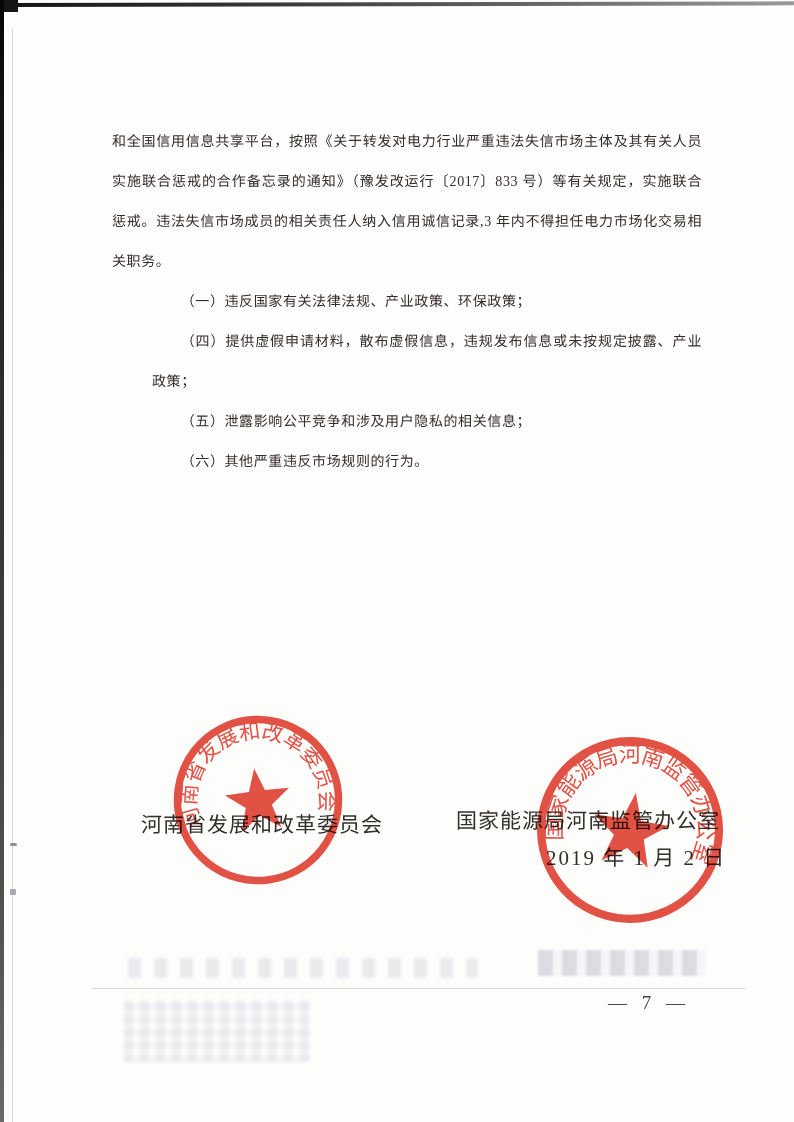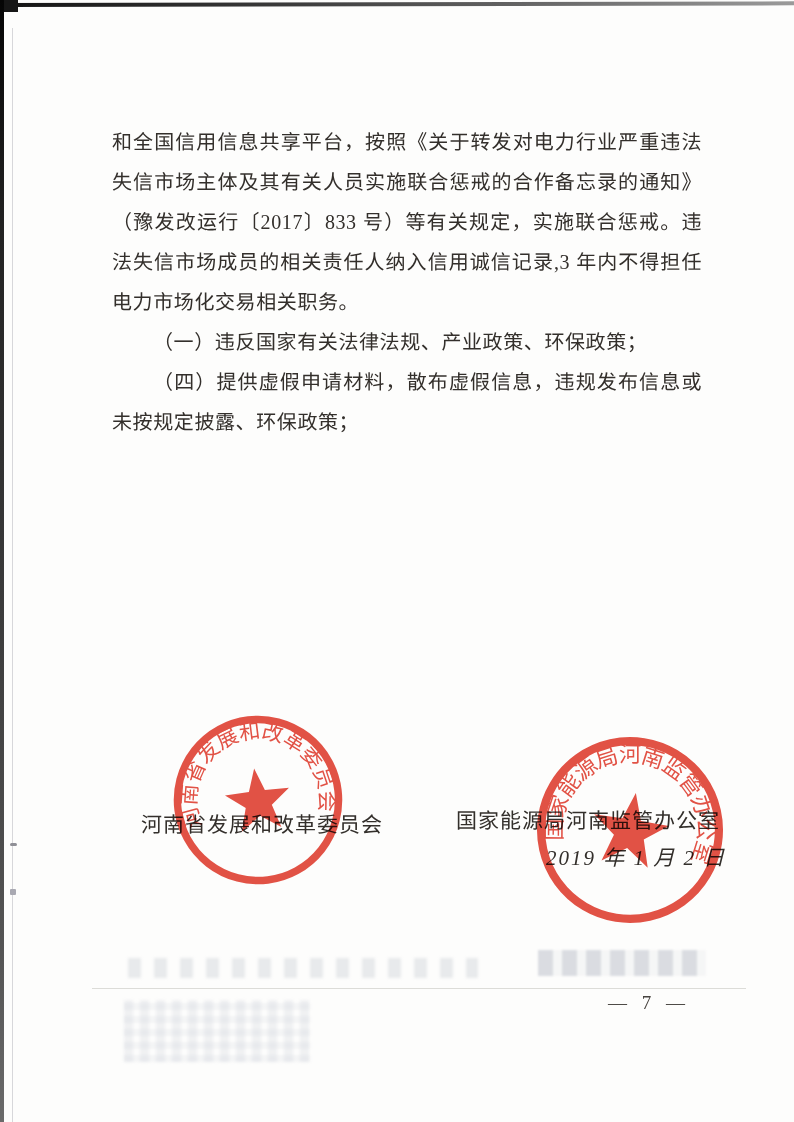--- a/index.html
+++ b/index.html
@@ -25,31 +25,31 @@
   }
   .scan-left-line{
     position:absolute;top:28px;left:12px;width:1px;height:1094px;background:#d7d7da;
   }
   .scan-mark-1{position:absolute;left:10px;top:843px;width:7px;height:3px;background:#8f8f96;border-radius:2px;}
   .scan-mark-2{position:absolute;left:10px;top:889px;width:6px;height:6px;background:#a9a9b2;border-radius:1px;}
 
   
   .body-text{
     position:absolute;left:112px;top:122px;width:590px;
-    font-size:20px;line-height:40px;color:var(--body-text,#332f2b);
+    font-size:14px;line-height:40px;color:var(--body-text,#332f2b);
     letter-spacing:0.6px;
   }
   .body-text p{margin:0;text-align:justify;}
-  .body-text p.item{text-indent:2.05em;}
+  .body-text p.item{text-indent:2.05em;margin-left:40px;}
 
   
   .sig{position:absolute;font-size:21px;color:var(--body-text,#332f2b);white-space:nowrap;letter-spacing:1px;}
   .sig-left{left:141px;top:808px;}
   .sig-right{left:456px;top:804px;}
-  .sig-date{left:546px;top:841px;letter-spacing:2px;font-style:italic;}
+  .sig-date{left:546px;top:841px;letter-spacing:2px;}
 
   
   .seal{position:absolute;mix-blend-mode:multiply;opacity:.88;}
   .seal-left{left:152px;top:694px;width:212px;height:212px;transform:rotate(-7deg);}
   .seal-right{left:513px;top:713px;width:234px;height:234px;transform:rotate(9deg);}
   .seal svg{width:100%;height:100%;display:block;}
 
   
   .ghost-row-1{
     position:absolute;left:128px;top:958px;width:350px;height:20px;
@@ -84,21 +84,23 @@
   <div class="scan-top-line"></div>
   <div class="scan-corner-blob"></div>
   <div class="scan-left-strip"></div>
   <div class="scan-left-line"></div>
   <div class="scan-mark-1"></div>
   <div class="scan-mark-2"></div>
 
   <div class="body-text">
     <p>和全国信用信息共享平台，按照《关于转发对电力行业严重违法失信市场主体及其有关人员实施联合惩戒的合作备忘录的通知》（豫发改运行〔2017〕833 号）等有关规定，实施联合惩戒。违法失信市场成员的相关责任人纳入信用诚信记录,3 年内不得担任电力市场化交易相关职务。</p>
     <p class="item">（一）违反国家有关法律法规、产业政策、环保政策；</p>
-    <p class="item">（四）提供虚假申请材料，散布虚假信息，违规发布信息或未按规定披露、环保政策；</p>
+    <p class="item">（四）提供虚假申请材料，散布虚假信息，违规发布信息或未按规定披露、产业政策；</p>
+    <p class="item">（五）泄露影响公平竞争和涉及用户隐私的相关信息；</p>
+    <p class="item">（六）其他严重违反市场规则的行为。</p>
   </div>
 
   <div class="sig sig-left">河南省发展和改革委员会</div>
   <div class="sig sig-right">国家能源局河南监管办公室</div>
   <div class="sig sig-date">2019 年 1 月 2 日</div>
 
   <div class="seal seal-left">
     <svg viewBox="0 0 200 200">
       <circle cx="100" cy="100" r="76" fill="none" stroke="var(--seal-red,#e03a2c)" stroke-width="7"></circle>
       <polygon points="100,70 92.4,91.5 69.6,92.1 87.6,106 81.2,127.9 100,115 118.8,127.9 112.4,106 130.4,92.1 107.6,91.5" fill="var(--seal-red,#e03a2c)"></polygon>

